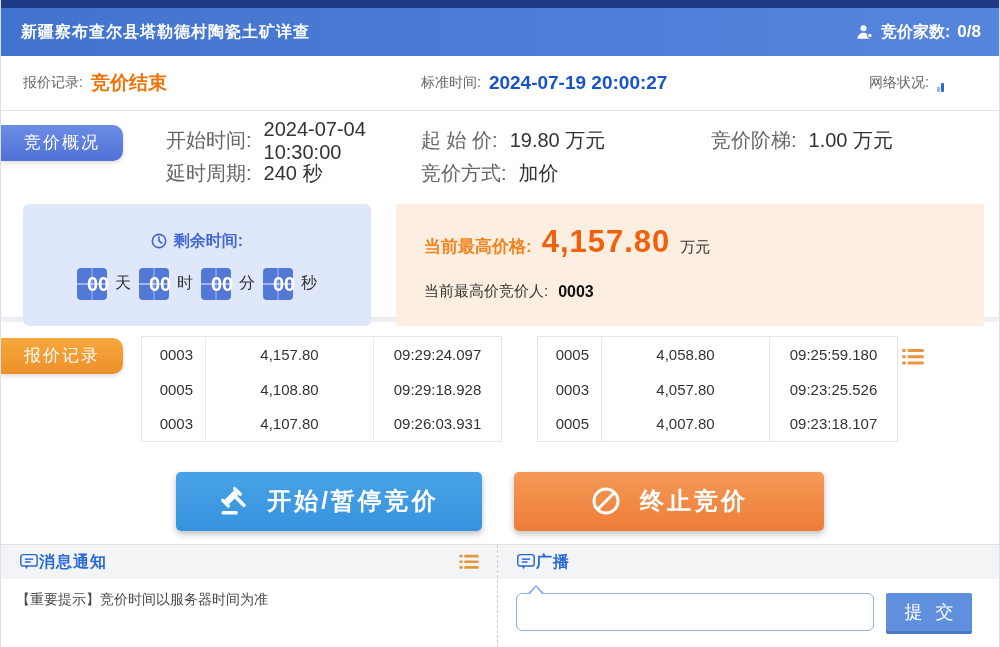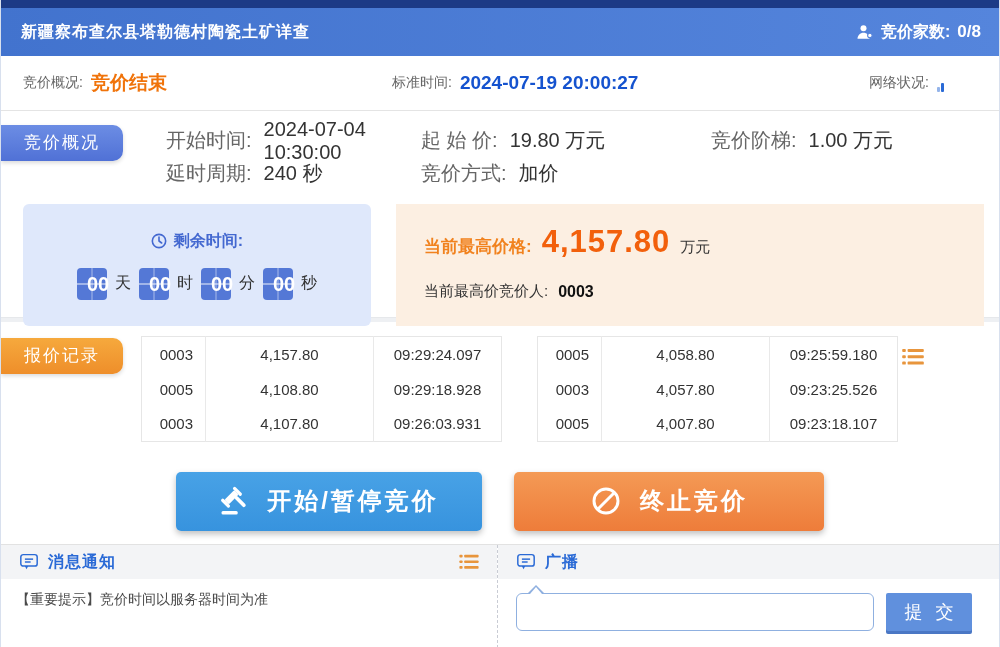--- a/index.html
+++ b/index.html
@@ -20,21 +20,21 @@
   .header-right { display:flex; align-items:center; gap:7px; font-size:16px; font-weight:bold; }
   .header-right .count { font-size:17px; }
   
   .statusbar {
     height:55px; background:#fff; border-bottom:1px solid #e4e4e4;
     position:relative; display:flex; align-items:center;
   }
   .sb-label { color:#666; font-size:14px; }
   .sb-left { position:absolute; left:22px; display:flex; align-items:center; gap:8px; }
   .sb-status { color:#f0730a; font-size:19px; font-weight:bold; }
-  .sb-mid { position:absolute; left:391px; display:flex; align-items:center; gap:8px; }
+  .sb-mid { position:absolute; left:420px; display:flex; align-items:center; gap:8px; }
   .sb-time { color:#1553cf; font-size:19px; font-weight:bold; }
   .sb-right { position:absolute; right:55px; display:flex; align-items:flex-end; gap:8px; }
   .signal { display:flex; align-items:flex-end; gap:1px; height:12px; }
   .signal i { display:block; width:3px; background:#2a6ad6; border-radius:1px; }
   .signal i.b1 { height:5px; opacity:.5; }
   .signal i.b2 { height:9px; }
   .section-divider { height:5px; background:#eef0f3; border-top:1px solid #e6e8eb; }
   
   .overview { height:206px; position:relative; padding-top:12px; }
   .tab-pill {
@@ -94,21 +94,21 @@
     box-shadow:0 3px 6px rgba(0,0,0,.25);
   }
   .btn-blue { width:306px; background:linear-gradient(180deg,#48a2e6,#3793de); }
   .btn-orange { width:310px; background:linear-gradient(180deg,#f49a55,#ee7c3a); }
   
   .bottom { height:104px; border-top:1px solid #e2e2e2; display:flex; }
   .panel-left { width:497px; border-right:1px dashed #c9ccd4; }
   .panel-right { flex:1; }
   .panel-head {
     height:34px; background:#f3f4f6; display:flex; align-items:center;
-    padding:0 18px; gap:9px;
+    padding:0 18px; 
   }
   .panel-title { color:#2a6ad6; font-size:16px; font-weight:bold; letter-spacing:1px; }
   .panel-head .list-icon { margin-left:auto; }
   .notice-text { padding:12px 15px; font-size:14px; color:#4a4a4a; }
   .broadcast-body { display:flex; align-items:center; padding:14px 18px 0 18px; gap:12px; }
   .broadcast-input-wrap { position:relative; }
   .broadcast-input {
     width:358px; height:38px; border:1px solid #8fb0e0; border-radius:6px;
     font-family:inherit; font-size:15px; padding:0 10px; outline:none; color:#333; background:#fff;
   }
@@ -144,21 +144,21 @@
         <circle cx="18.5" cy="16.5" r="3" fill="#fff" stroke="#5585dc" stroke-width="1.5"></circle>
       </svg>
     </span>
     <span>竞价家数:</span>
     <span class="count">0/8</span>
   </div>
 </div>
 
 <div class="statusbar">
   <div class="sb-left">
-    <span class="sb-label">竞价概况:</span>
+    <span class="sb-label">报价记录:</span>
     <span class="sb-status">竞价结束</span>
   </div>
   <div class="sb-mid">
     <span class="sb-label">标准时间:</span>
     <span class="sb-time">2024-07-19 20:00:27</span>
   </div>
   <div class="sb-right">
     <span class="sb-label">网络状况:</span>
     <span class="signal">
         <i class="b1"></i>

